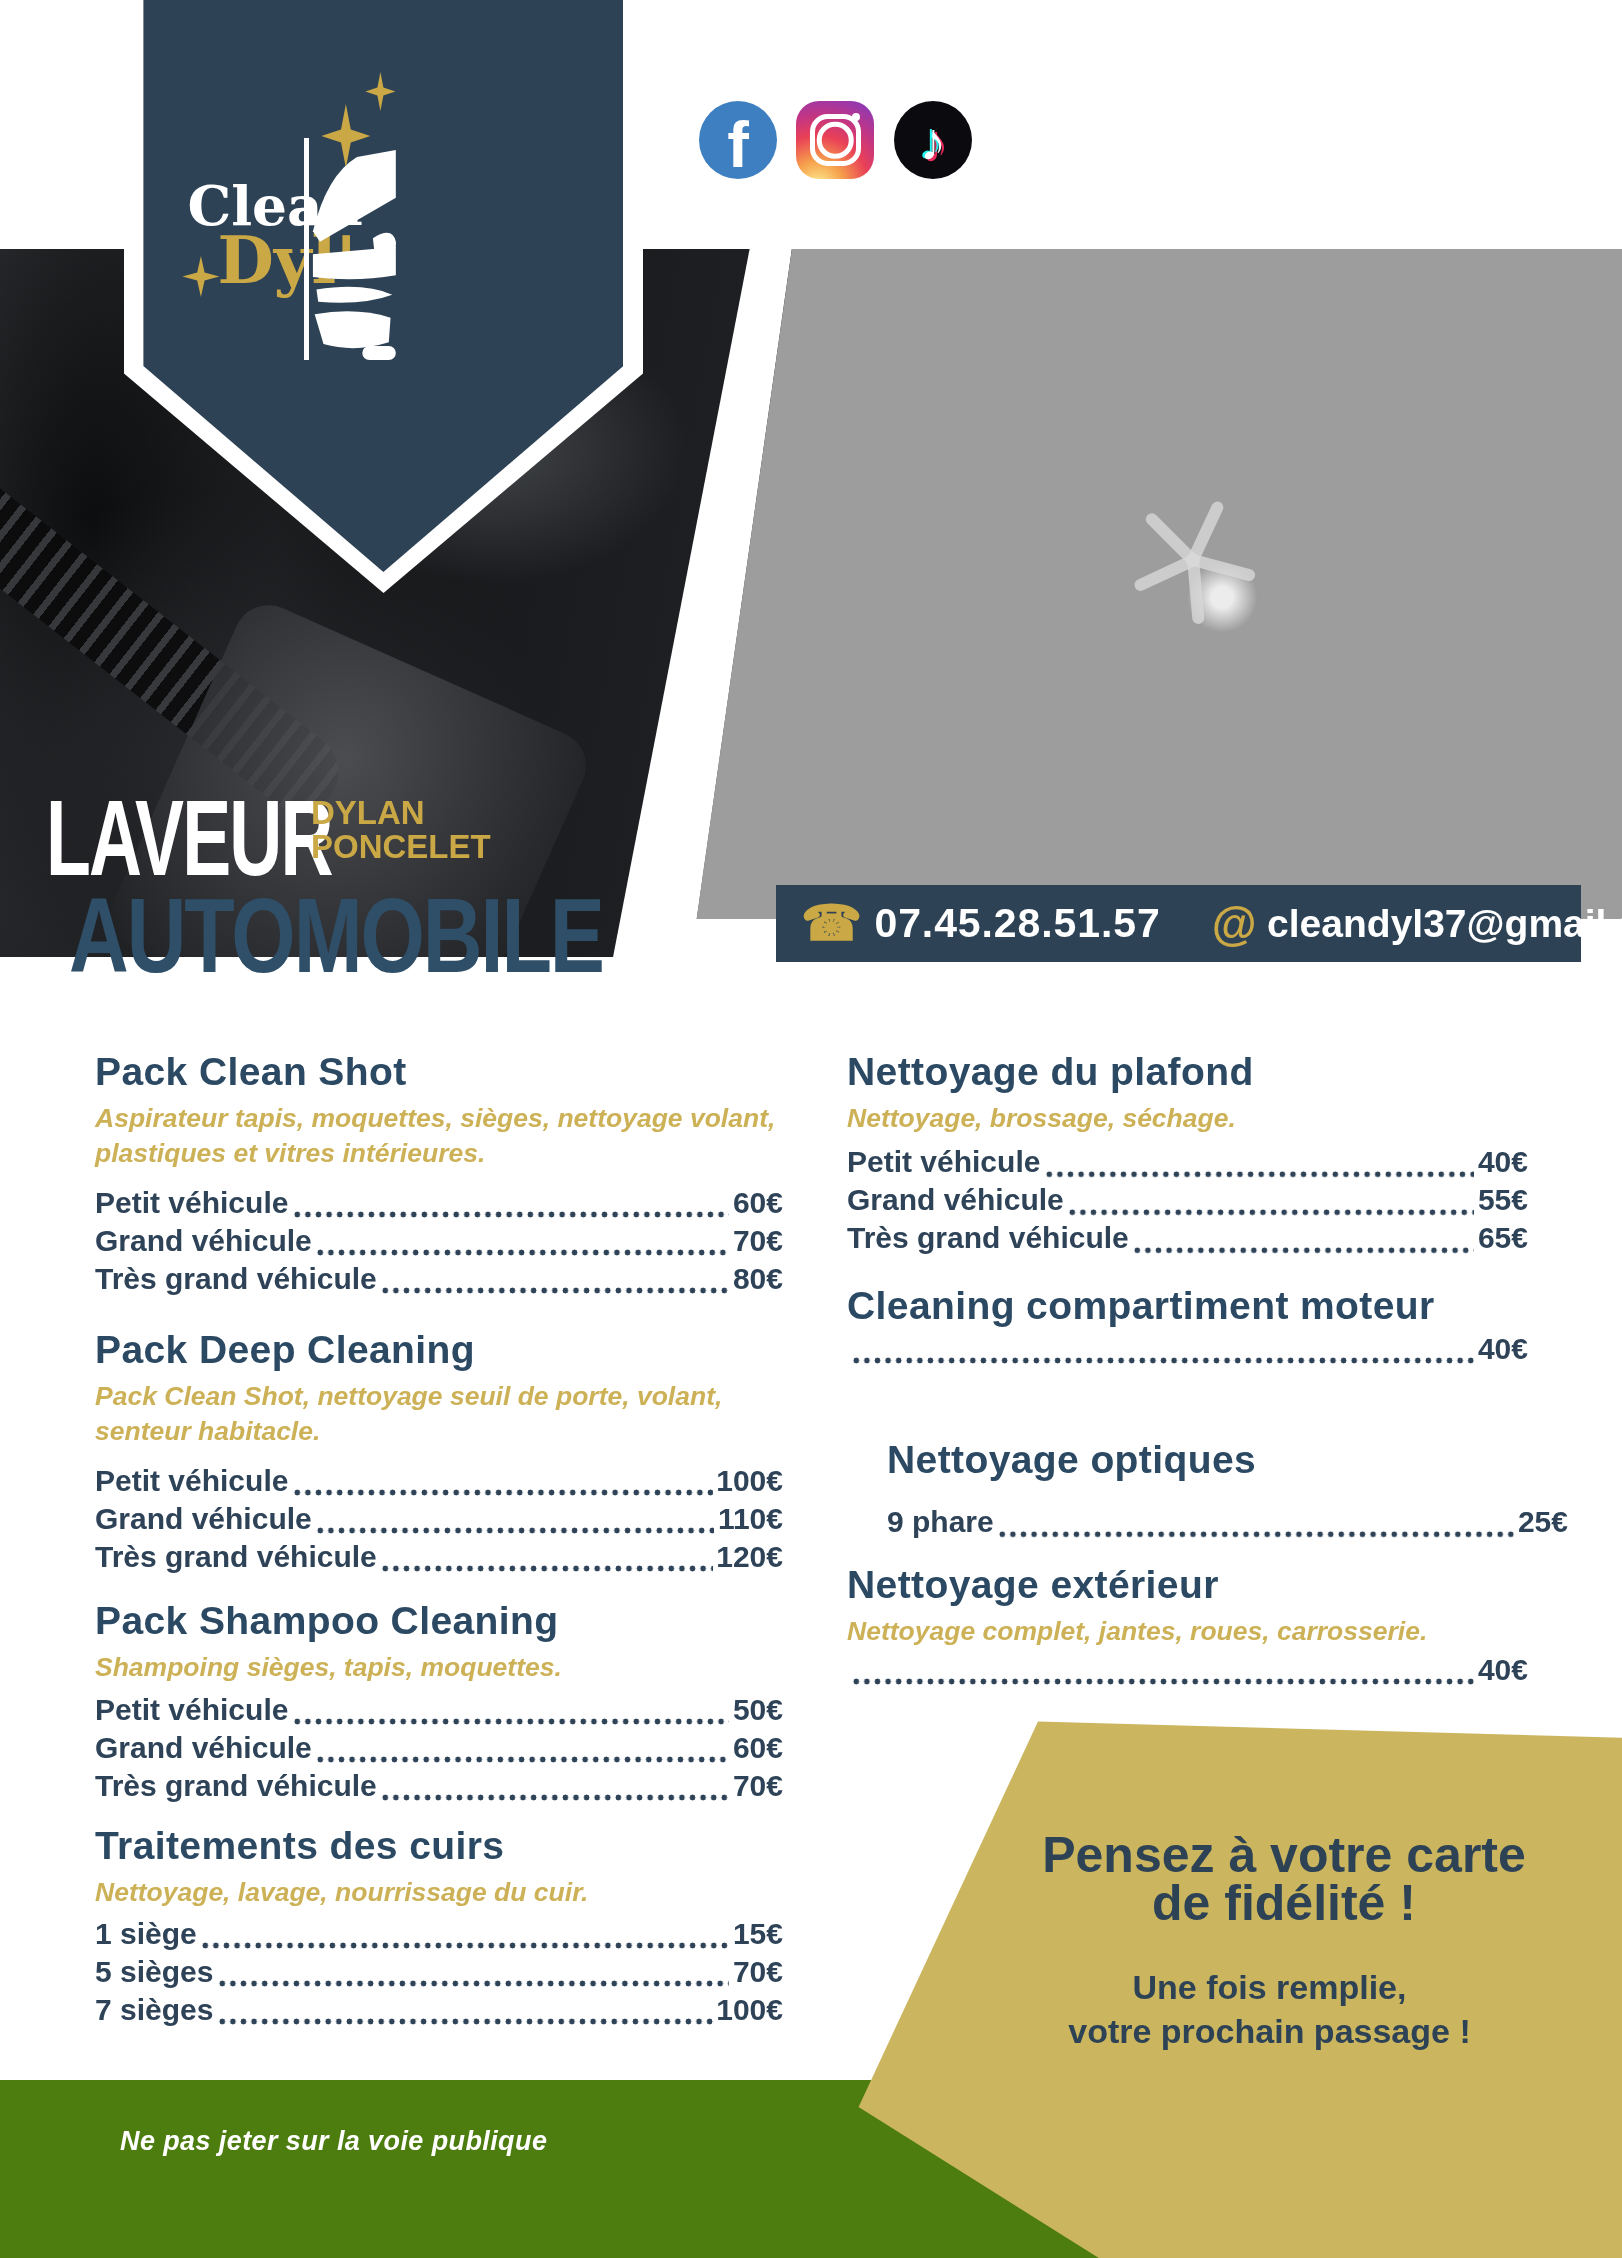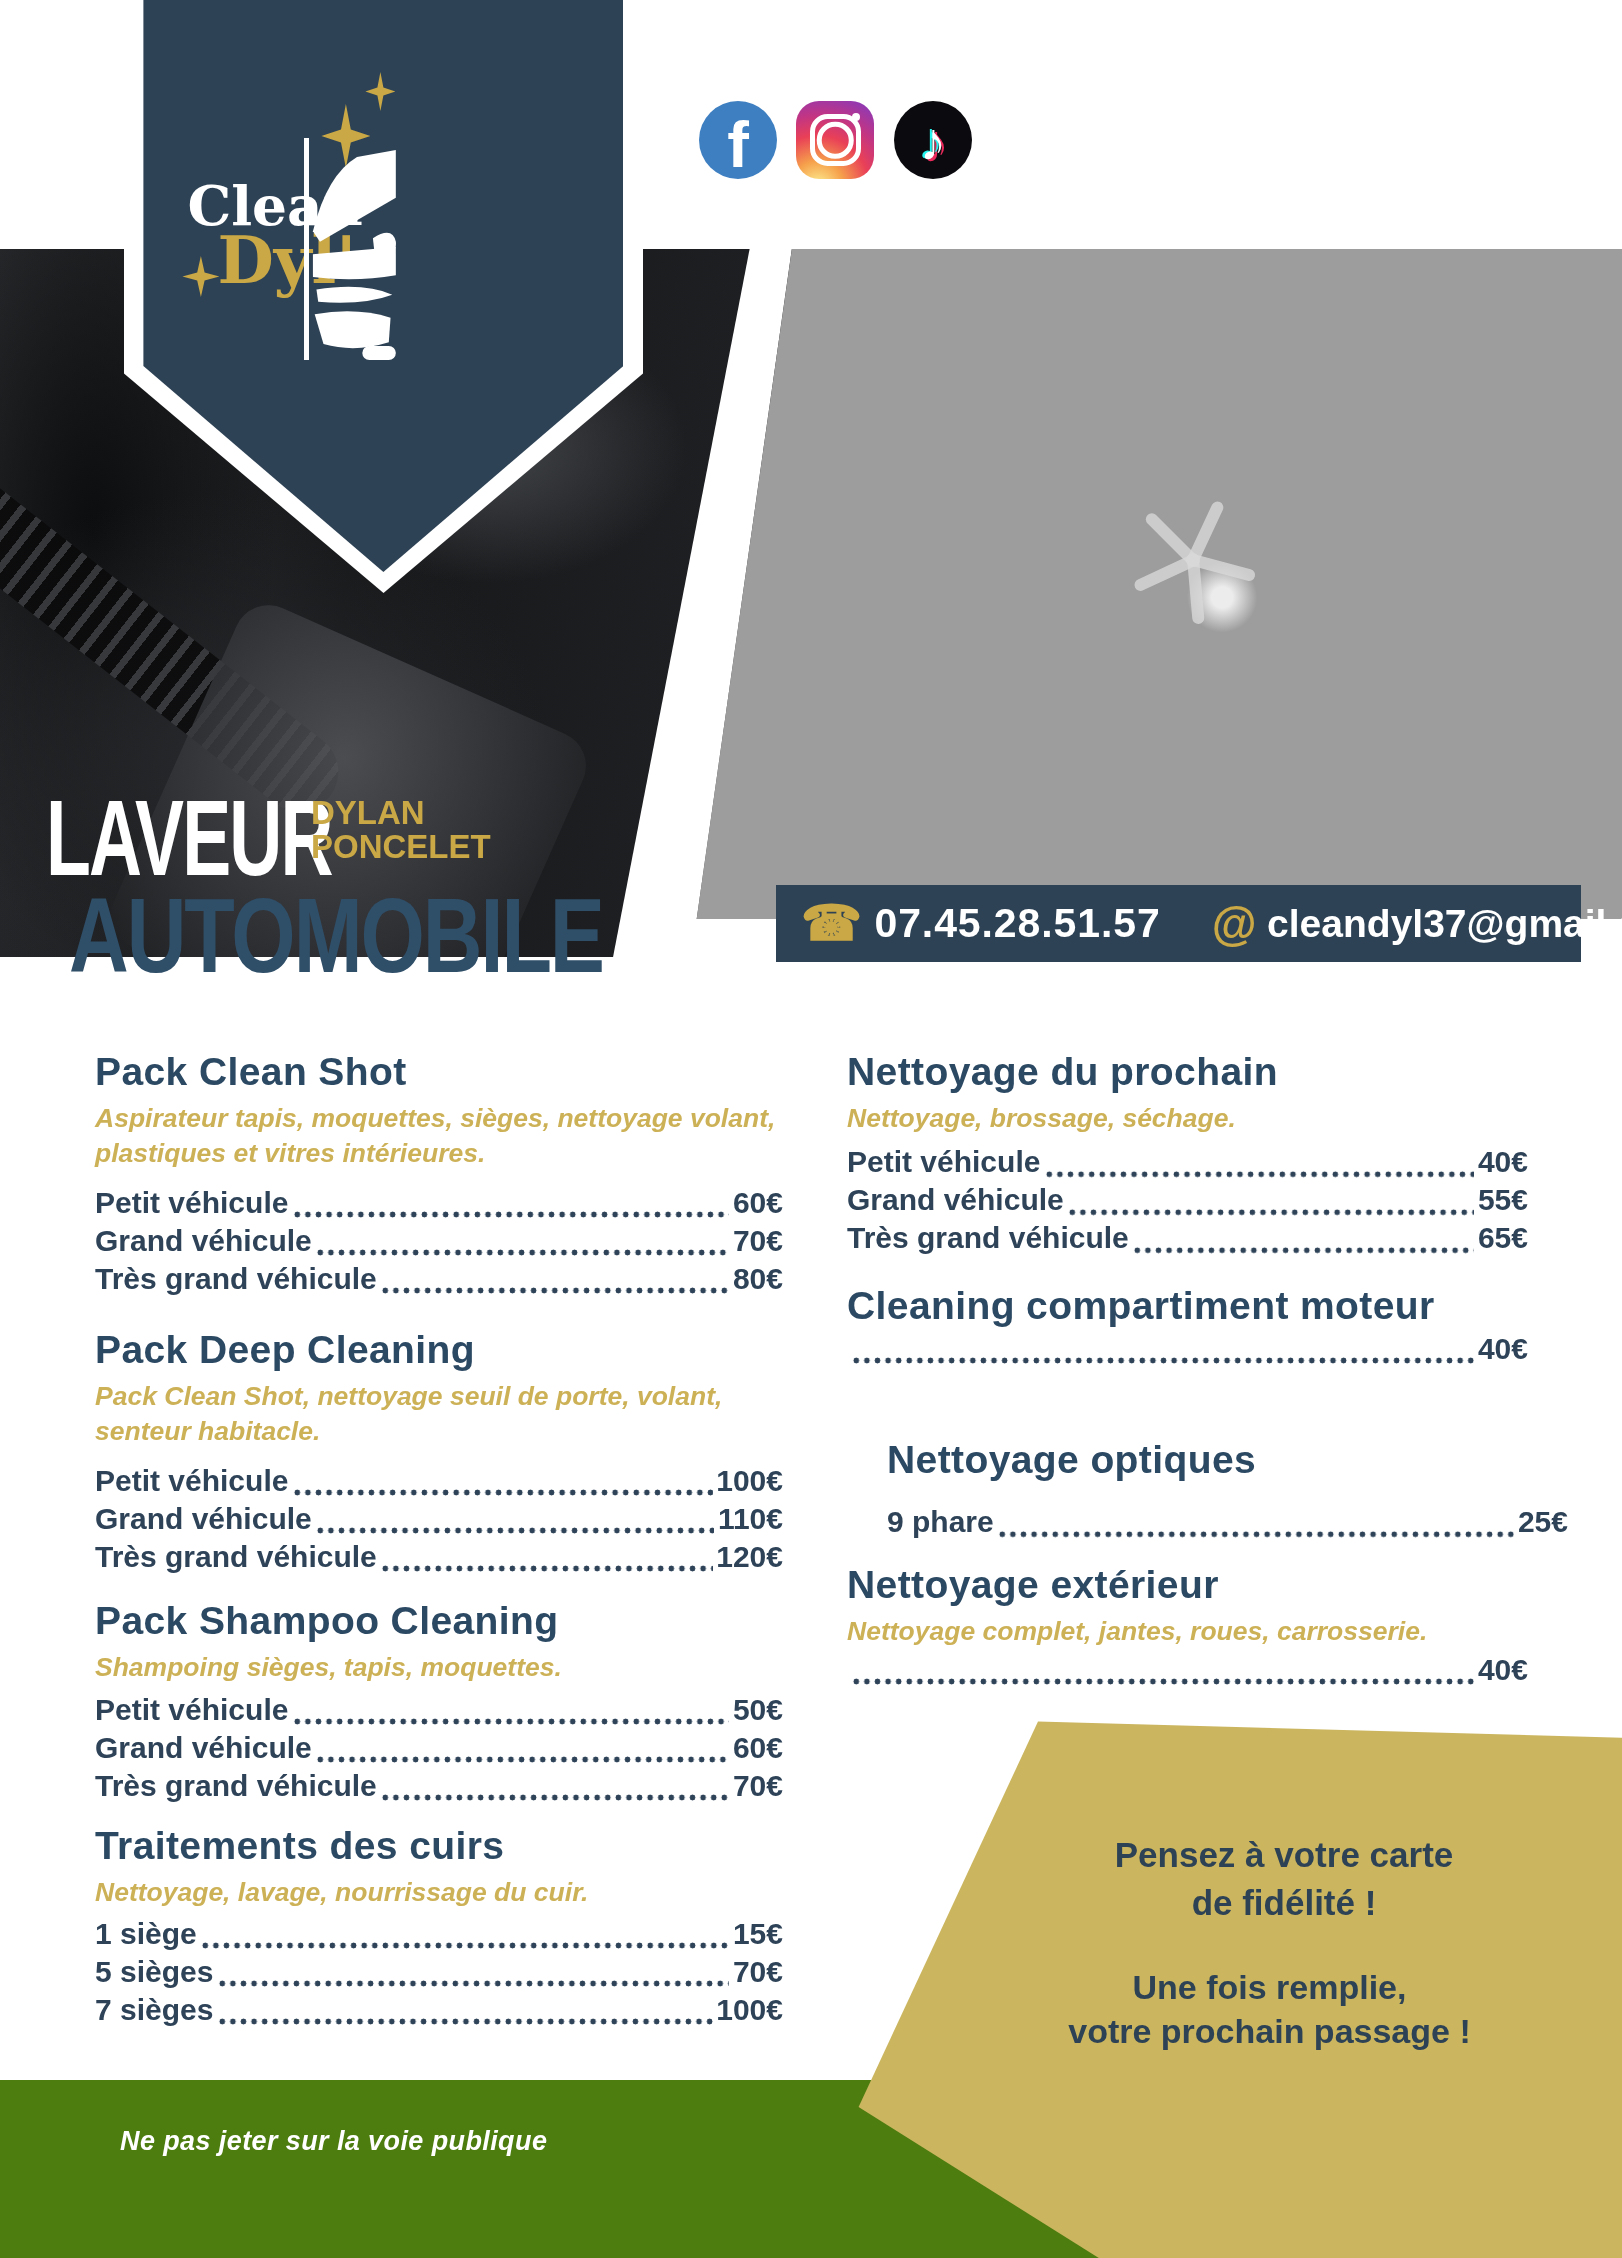--- a/index.html
+++ b/index.html
@@ -93,21 +93,21 @@
   .rows{margin-top:10.6px;}
   .row{display:flex;align-items:flex-end;font-size:30px;font-weight:bold;color:#2e4358;height:38px;}
   .dots{flex:1;align-self:stretch;margin:0 3.5px;
     background-image:radial-gradient(circle,#2e4358 2.6px,transparent 3.1px);
     background-size:10.6px 10.6px;background-repeat:repeat-x;background-position:0 bottom;}
   .price{white-space:nowrap;}
   
   .loyalty{position:absolute;left:843px;top:1716px;width:780px;height:543px;background:#cbb65f;
     clip-path:polygon(25% 1%,100% 4%,100% 100%,33% 100%,2% 72%);}
   .loyalty-title{position:absolute;left:132px;top:115px;width:618px;text-align:center;
-    font-size:35px;line-height:48px;font-weight:bold;color:#2e4255;}
+    font-size:50px;line-height:48px;font-weight:bold;color:#2e4255;}
   .loyalty-body{position:absolute;left:100px;top:249px;width:653px;text-align:center;
     font-size:34px;line-height:44px;font-weight:bold;color:#2e4255;}
   .loyalty-body .hl{color:#ffffff;}
   
   .footer{position:absolute;left:0;top:2080px;width:1438px;height:178px;background:#4d7c0f;}
   .footer-note{position:absolute;left:120px;top:46px;color:#ffffff;font-size:27px;
     font-style:italic;font-weight:bold;letter-spacing:0.4px;}
 </style>
 </head>
 <body>
@@ -251,21 +251,21 @@
       </div>
       <div class="row">
         <span>7 sièges</span>
         <span class="dots"></span>
         <span class="price">100€</span>
       </div>
     </div>
   </div>
 
   <div class="sec" style="left:847px;top:1050px;width:681px;">
-    <div class="sec-title">Nettoyage du prochain</div>
+    <div class="sec-title">Nettoyage du plafond</div>
     <div class="sec-desc">Nettoyage, brossage, séchage.</div>
     <div class="rows" style="margin-top:5.3px;">
       <div class="row">
         <span>Petit véhicule</span>
         <span class="dots"></span>
         <span class="price">40€</span>
       </div>
       <div class="row">
         <span>Grand véhicule</span>
         <span class="dots"></span>

